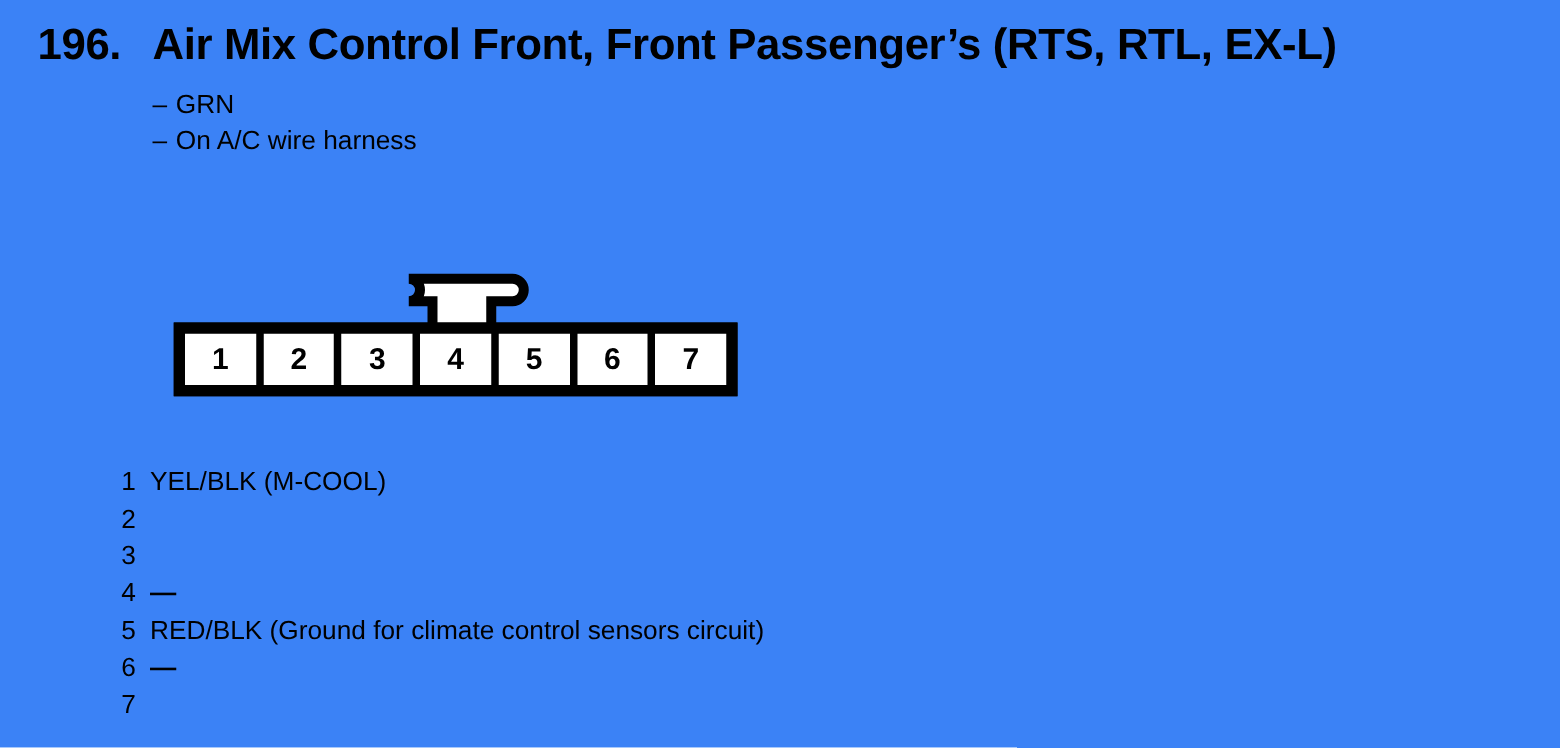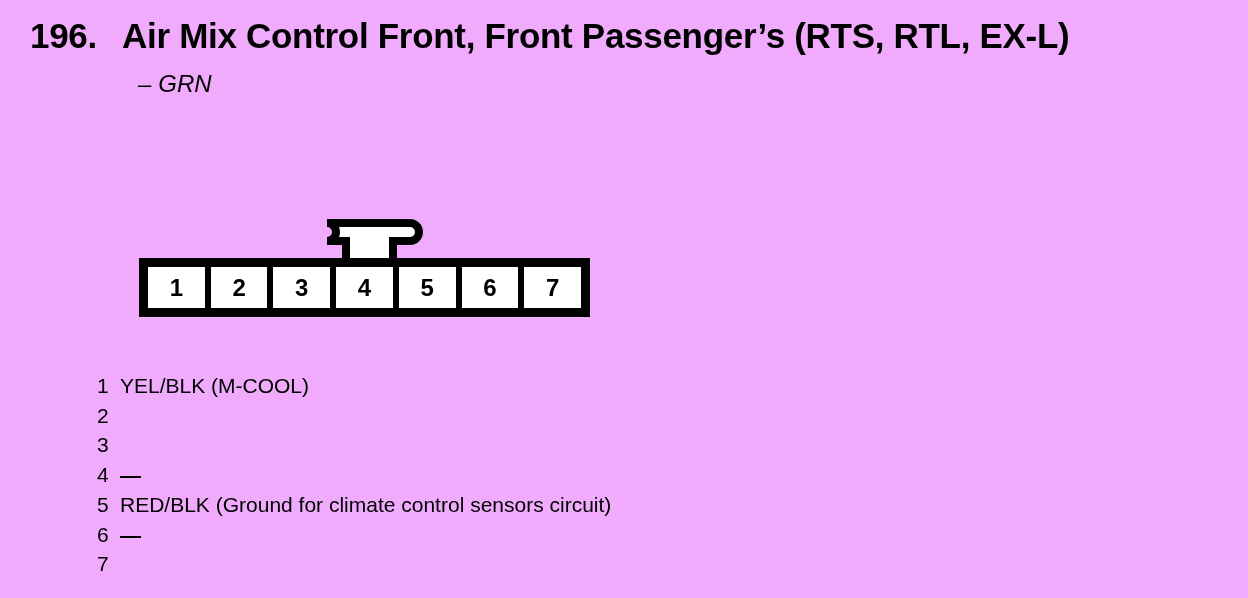--- a/index.html
+++ b/index.html
@@ -4,21 +4,21 @@
 <style>
   html, body {
     margin: 0;
     padding: 0;
     background: #ffffff;
   }
   .page {
     position: relative;
     width: 1248px;
     height: 598px;
-    background: #f0abfc;
+    background: #3b82f6;
     color: #000000;
     font-family: "Liberation Sans", sans-serif;
     overflow: hidden;
   }
 
   
   .heading {
     position: absolute;
     left: 30px;
     top: 14px;
@@ -31,25 +31,24 @@
     white-space: nowrap;
   }
   .heading-number {
     display: inline-block;
     width: 92px;
   }
 
   
   .notes {
     position: absolute;
-    left: 138px;
+    left: 122px;
     top: 70px;
-    font-size: 24px;
+    font-size: 21px;
     line-height: 28.8px;
-    font-style: italic;
   }
   .note-line {
     white-space: nowrap;
   }
   .note-dash {
     display: inline-block;
     margin-right: 7px;
   }
 
   
@@ -117,20 +116,23 @@
 
   <div class="heading">
     <span class="heading-number">196.</span>
     <span class="heading-text">Air Mix Control Front, Front Passenger’s (RTS, RTL, EX-L)</span>
   </div>
 
   <div class="notes">
     <div class="note-line">
       <span class="note-dash">–</span><span>GRN</span>
     </div>
+    <div class="note-line">
+      <span class="note-dash">–</span><span>On A/C wire harness</span>
+    </div>
   </div>
 
   <div class="connector-area">
     <svg class="connector-tab-svg" width="130" height="55" viewBox="0 0 130 55">
       <path d="M 41 55 V 26 H 22 A 9 9 0 0 0 22 8 H 105 A 9 9 0 0 1 105 26 H 88 V 55" fill="#ffffff" stroke="#000000" stroke-width="8" stroke-linejoin="miter"></path>
     </svg>
     <div class="connector-body">
       <div class="pin-cell">1</div>
       <div class="pin-cell">2</div>
       <div class="pin-cell">3</div>

